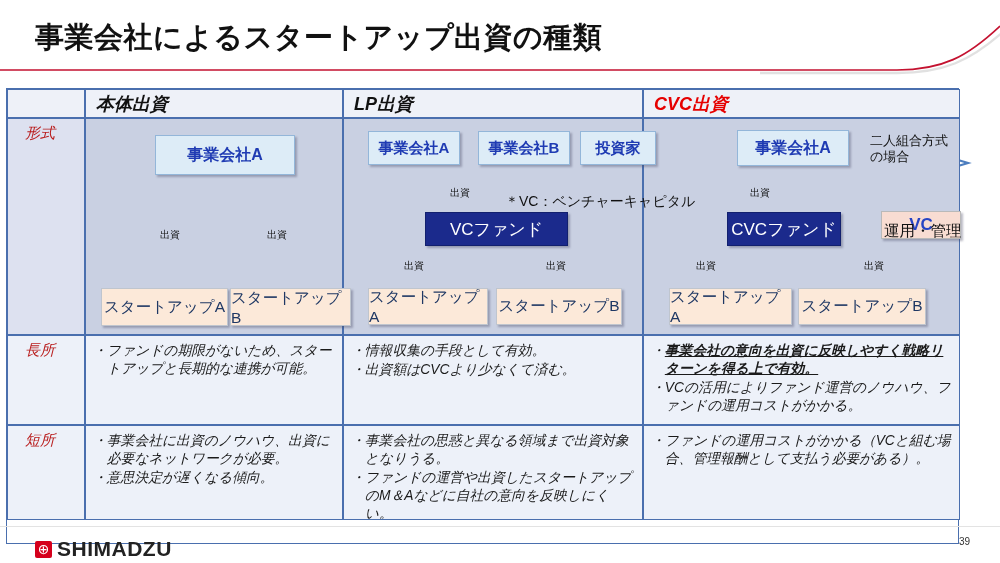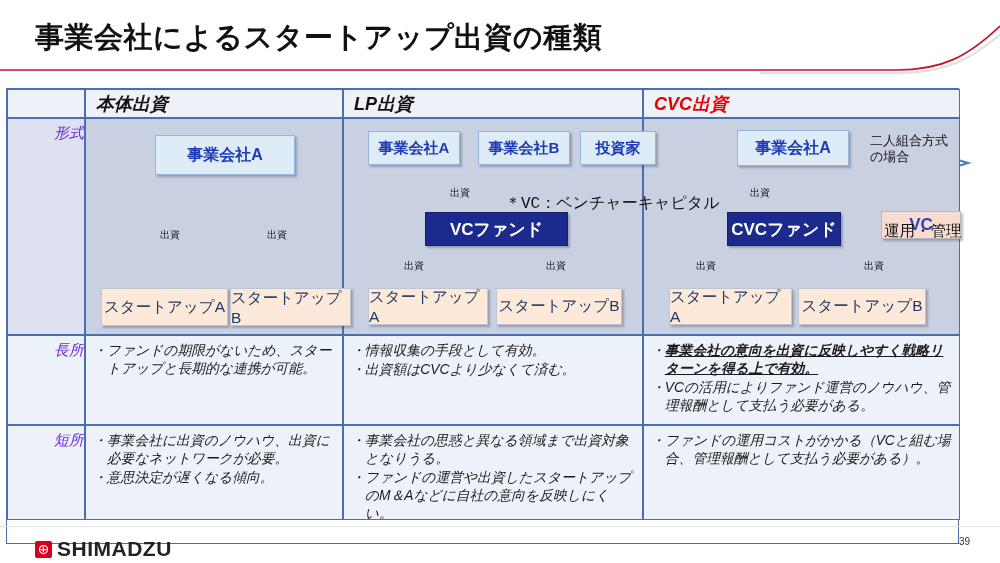--- a/index.html
+++ b/index.html
@@ -12,38 +12,38 @@
   .title{left:35px;top:18px;font-size:29px;font-weight:bold;color:#111;letter-spacing:.5px;}
   
   .tbl{left:6px;top:88px;width:953px;height:456px;display:grid;
        grid-template-columns:78px 258px 300px 317px;
        grid-template-rows:29px 217px 90px 95px;
        border:1.5px solid #4a6fae;box-sizing:border-box;font-style:italic;}
   .cell{border:0.8px solid #4a6fae;box-sizing:border-box;overflow:hidden;}
   .hdr{background:#eef1f8;display:flex;align-items:center;padding-left:10px;
        font-size:18px;font-weight:bold;color:#111;}
   .hdr.red{color:#e60000;}
-  .rowlabel{background:#dde1f0;font-size:15px;padding:5px 0 0 7px;color:#6d28d9;text-align:right;}
+  .rowlabel{background:#dde1f0;font-size:15px;padding:5px 0 0 17px;color:#b91c1c;}
   .rowlabel.light{background:#edf1f9;}
   .fmt{background:#c9d0e2;}
   .txtcell{background:#edf1f9;padding:6px 6px 4px 7px;font-size:13.8px;line-height:1.3;}
   .bullet{display:flex;margin-bottom:1px;}
   .bullet .bm{flex:0 0 13px;}
   .bullet .bt{flex:1;}
   .bold-u{font-weight:bold;text-decoration:underline;}
   
   .dbox{display:flex;align-items:center;justify-content:center;box-sizing:border-box;
         box-shadow:1.5px 1.5px 2px rgba(60,60,90,.35);}
   .company{background:#ddecf7;border:1.2px solid #93b6d9;color:#1f3bb3;font-weight:bold;font-size:16px;}
   .company.sm{font-size:15px;}
-  .navy{background:#1b2a8c;border:1px solid #12206e;color:#ffffff;font-weight:bold;font-size:17px;}
+  .navy{background:#1b2a8c;border:1px solid #12206e;color:#ffffff;font-weight:normal;font-size:17px;}
   .startup{background:#fce9d9;border:1px solid #bfc5ce;color:#1f3864;font-size:15.5px;}
   .vcpink{background:#f8dcd2;border:1px solid #b9b9b9;color:#2744c4;font-weight:bold;font-size:17px;margin-top:48px;}
   .dlabel{font-size:10px;color:#111;}
-  .note{font-size:16px;color:#111;font-family:Liberation Mono, monospace;}
+  .note{font-size:14px;color:#111;}
   .twoline{font-size:13px;line-height:1.2;color:#111;}
   
   .logo{left:35px;top:537px;display:flex;align-items:center;gap:5px;}
   .logomark{width:17px;height:17px;background:#d5001c;border-radius:2px;color:#fff;
             display:flex;align-items:center;justify-content:center;font-size:14px;line-height:1;}
   .logotext{font-size:21px;font-weight:800;color:#222;letter-spacing:.5px;}
   .pagenum{left:950px;top:536px;font-size:10px;color:#333;width:20px;text-align:right;}
   .footline{left:0;top:526px;width:1000px;height:1px;background:#e3e3e3;}
   svg{position:absolute;left:0;top:0;}
 </style>
@@ -109,21 +109,21 @@
           <span class="bt">出資額はCVCより少なくて済む。</span>
         </div>
     </div>
     <div class="cell txtcell">
       <div class="bullet">
           <span class="bm">・</span>
           <span class="bt bold-u">事業会社の意向を出資に反映しやすく戦略リターンを得る上で有効。</span>
         </div>
       <div class="bullet">
           <span class="bm">・</span>
-          <span class="bt">VCの活用によりファンド運営のノウハウ、管理報酬として支払う必要がある。</span>
+          <span class="bt">VCの活用によりファンド運営のノウハウ、ファンドの運用コストがかかる。</span>
         </div>
     </div>
 
     <div class="cell rowlabel light">短所</div>
     <div class="cell txtcell">
       <div class="bullet">
           <span class="bm">・</span>
           <span class="bt">事業会社に出資のノウハウ、出資に必要なネットワークが必要。</span>
         </div>
       <div class="bullet">

